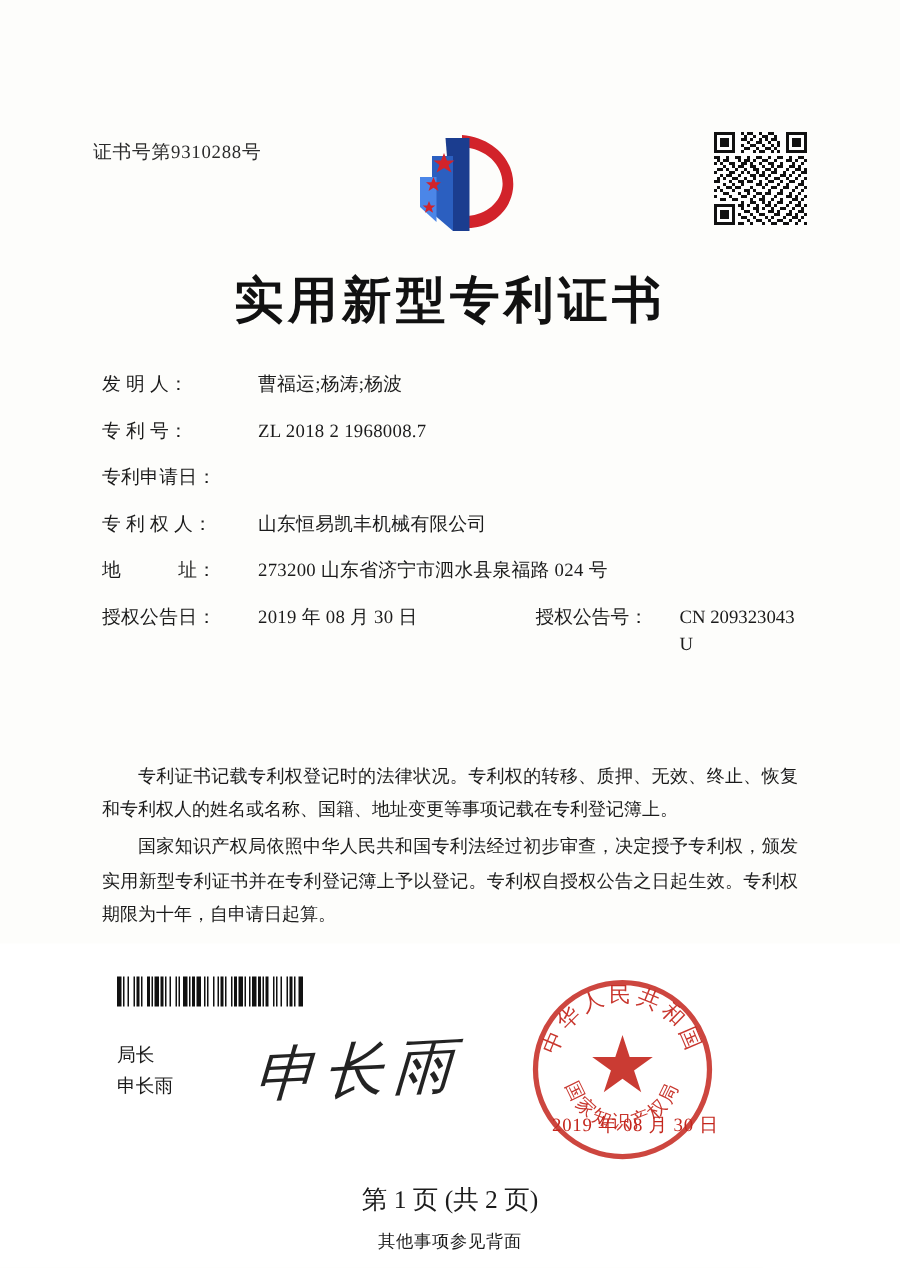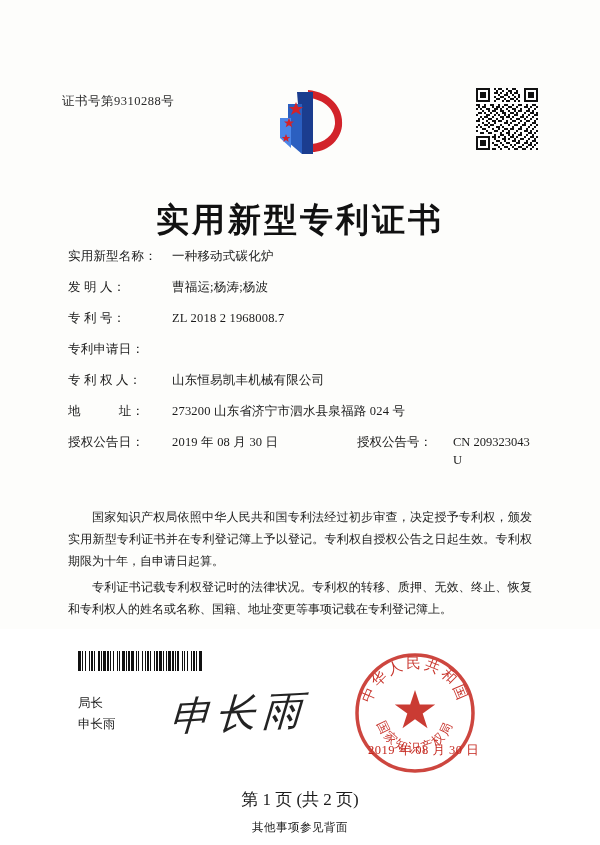--- a/index.html
+++ b/index.html
@@ -54,21 +54,20 @@
     position: absolute;
     left: 0;
     right: 0;
     top: 178px;
     text-align: center;
     font-size: 33px;
     font-weight: bold;
     letter-spacing: 3px;
     color: #111;
     font-family: "DejaVu Serif", serif;
-    margin-top: 20px;
   }
 
   
   .fields {
     position: absolute;
     left: 68px;
     top: 248px;
     width: 470px;
   }
   .field-row {
@@ -458,24 +457,20 @@
           <rect x="27" y="30" width="1" height="1"></rect>
           <rect x="30" y="30" width="1" height="1"></rect>
       </g>
     </svg>
   </div>
 
   <div class="title">实用新型专利证书</div>
 
   <div class="fields">
     <div class="field-row">
-      <span class="field-label">实用新型名称：</span>
-      <span class="field-value">一种移动式碳化炉</span>
-    </div>
-    <div class="field-row">
       <span class="field-label">发 明 人：</span>
       <span class="field-value">曹福运;杨涛;杨波</span>
     </div>
     <div class="field-row">
       <span class="field-label">专 利 号：</span>
       <span class="field-value">ZL 2018 2 1968008.7</span>
     </div>
     <div class="field-row">
       <span class="field-label">专利申请日：</span>
     </div>
@@ -489,22 +484,22 @@
     </div>
     <div class="field-row two-col">
       <span class="field-label">授权公告日：</span>
       <span class="field-value">2019 年 08 月 30 日</span>
       <span class="field-label2">授权公告号：</span>
       <span class="field-value2">CN 209323043 U</span>
     </div>
   </div>
 
   <div class="paragraphs">
+    <p>专利证书记载专利权登记时的法律状况。专利权的转移、质押、无效、终止、恢复和专利权人的姓名或名称、国籍、地址变更等事项记载在专利登记簿上。</p>
     <p>国家知识产权局依照中华人民共和国专利法经过初步审查，决定授予专利权，颁发实用新型专利证书并在专利登记簿上予以登记。专利权自授权公告之日起生效。专利权期限为十年，自申请日起算。</p>
-    <p>专利证书记载专利权登记时的法律状况。专利权的转移、质押、无效、终止、恢复和专利权人的姓名或名称、国籍、地址变更等事项记载在专利登记簿上。</p>
   </div>
 
   <div class="barcode" id="barcode">
       <i style="width: 3px; background: rgb(17, 17, 17);"></i>
       <i style="width: 1px; background: transparent;"></i>
       <i style="width: 1px; background: rgb(17, 17, 17);"></i>
       <i style="width: 2px; background: transparent;"></i>
       <i style="width: 1px; background: rgb(17, 17, 17);"></i>
       <i style="width: 3px; background: transparent;"></i>
       <i style="width: 1px; background: rgb(17, 17, 17);"></i>

